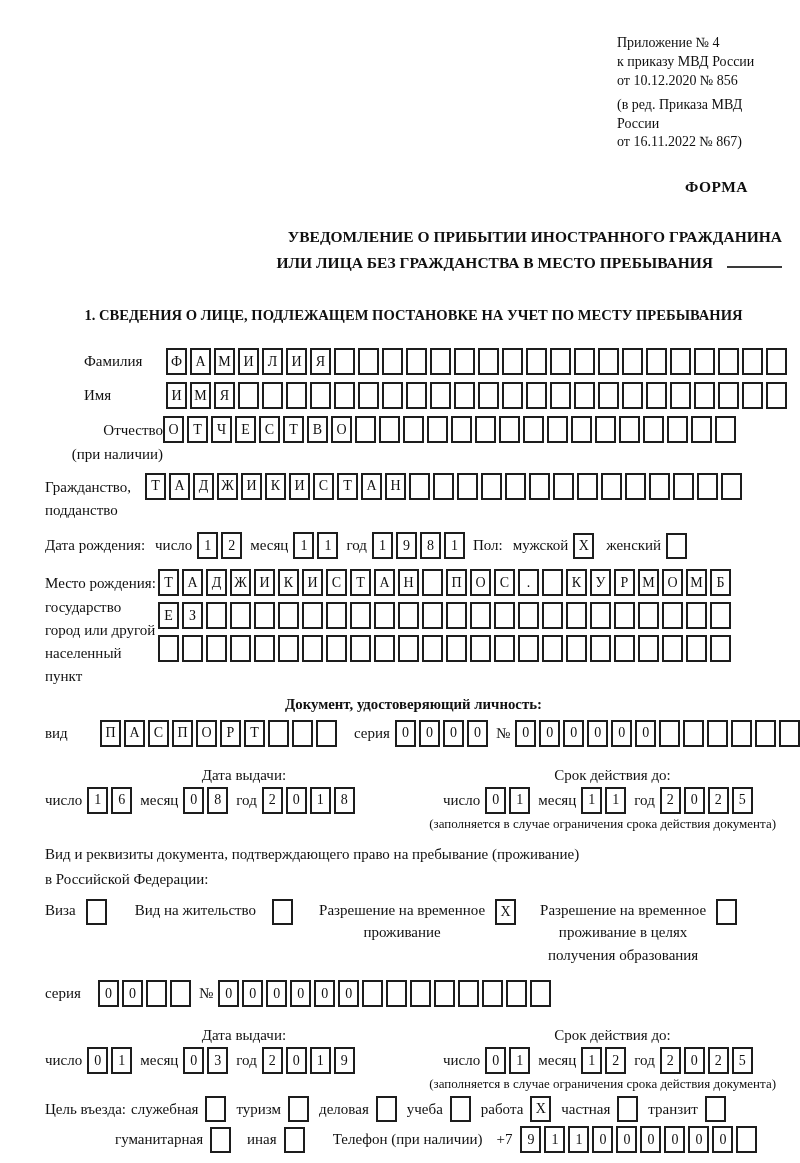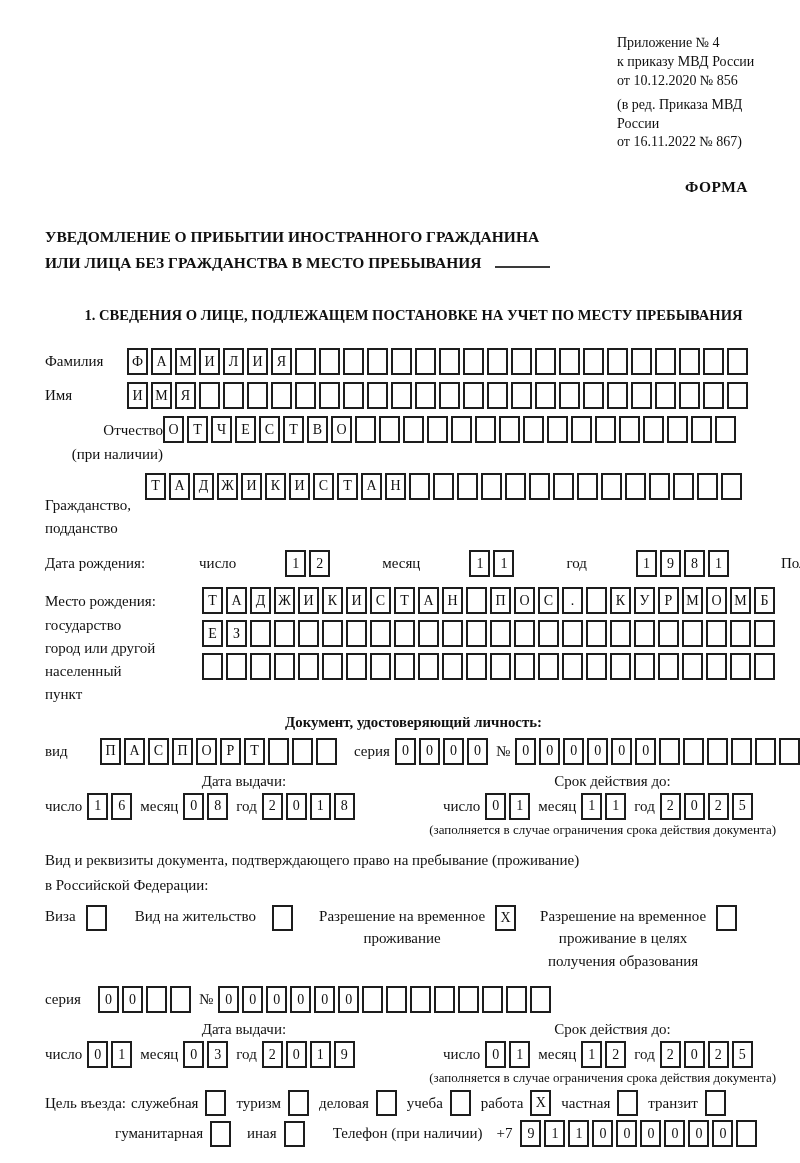--- a/index.html
+++ b/index.html
@@ -1,60 +1,60 @@
 <!DOCTYPE html>
 <html><head>
 <meta charset="utf-8">
 <style>
   html,body{margin:0;padding:0;background:#ffffff;}
   body{width:800px;min-height:1163px;color:#101010;font-family:"Liberation Serif","DejaVu Serif",serif;}
   .page{box-sizing:border-box;width:800px;min-height:1163px;padding:34px 18px 28px 45px;}
   .hdr{margin-left:572px;font-size:14px;line-height:1.35;}
   .hdr .ed{margin-top:5px;}
   .forma{margin-top:26px;margin-right:34px;text-align:right;font-weight:bold;font-size:15.5px;letter-spacing:.5px;}
-  .title{margin-top:28px;text-align:left;font-weight:bold;font-size:15.5px;line-height:1.65;}
+  .title{margin-top:28px;text-align:right;font-weight:bold;font-size:15.5px;line-height:1.65;}
   .t-underline{display:inline-block;width:55px;border-bottom:2px solid #3a3a3a;margin-left:14px;}
   .sec{margin-top:32px;font-weight:bold;font-size:14.6px;text-align:center;}
   .rows{margin-top:24px;}
   .row{display:flex;align-items:flex-start;margin-bottom:7px;}
   .lbl{font-size:15px;line-height:1.45;flex:none;padding-top:3px;}
-  .w82{width:82px;}
+  .w82{width:82px;margin-left:39px;}
   .w118{width:118px;text-align:right;}
-  .w100{width:100px;margin-top:18px;}
+  .w100{width:100px;}
   .w113{width:113px;}
   .stack>div{line-height:1.55;}
   .cells{display:flex;flex-wrap:nowrap;flex:none;}
   .cell{box-sizing:border-box;flex:none;width:21px;height:27px;border:2px solid #1d1d1d;margin-right:3px;
         display:flex;align-items:center;justify-content:center;font-size:14px;}
   .chk{box-sizing:border-box;flex:none;width:21px;height:26px;border:2px solid #1d1d1d;
        display:inline-flex;align-items:center;justify-content:center;font-size:14px;}
   .stackcells>.cells{margin-bottom:6px;}
   .inline{display:flex;align-items:center;flex-wrap:nowrap;}
   .sublbl{font-size:15px;flex:none;margin:0 5px;}
   .sublbl-first{margin-left:0;}
   .center-b{font-weight:bold;font-size:14.8px;text-align:center;margin:6px 0 7px 0;}
-  .daterow{display:flex;margin-top:8px;}
+  .daterow{display:flex;margin-top:20px;}
   .dg{box-sizing:border-box;}
   .dg-left{width:54%;}
   .dg-right{width:46%;}
   .dg-title{text-align:center;font-size:15px;margin-bottom:3px;}
   .dg-line{display:flex;align-items:center;}
   .note-r{text-align:right;font-size:13px;margin-top:2px;padding-right:6px;}
   .para{font-size:15px;line-height:1.7;margin-top:10px;}
   .permits{display:flex;align-items:flex-start;margin-top:6px;}
   .permit-item{display:flex;align-items:flex-start;margin-right:14px;}
   .permit-item .txt{font-size:15px;line-height:1.5;margin-right:10px;}
   .permit-item .txt.c{text-align:center;}
   .purpose{display:flex;align-items:center;margin-top:4px;flex-wrap:nowrap;}
   .purpose .opt{display:flex;align-items:center;margin-right:10px;}
   .purpose .opt .t{font-size:15px;margin-right:7px;}
   .indent70{margin-left:70px;}
   .phone-lbl{font-size:15px;margin:0 14px 0 18px;}
   .plus7{font-size:15px;margin-right:8px;}
-  .mt10{margin-top:10px;gap:44px;}
+  .mt10{margin-top:10px;}
   .mt14{margin-top:14px;}
 </style>
 </head>
 <body>
 
 <div class="page">
 
   <div class="hdr">
     <div>Приложение № 4</div>
     <div>к приказу МВД России</div>

